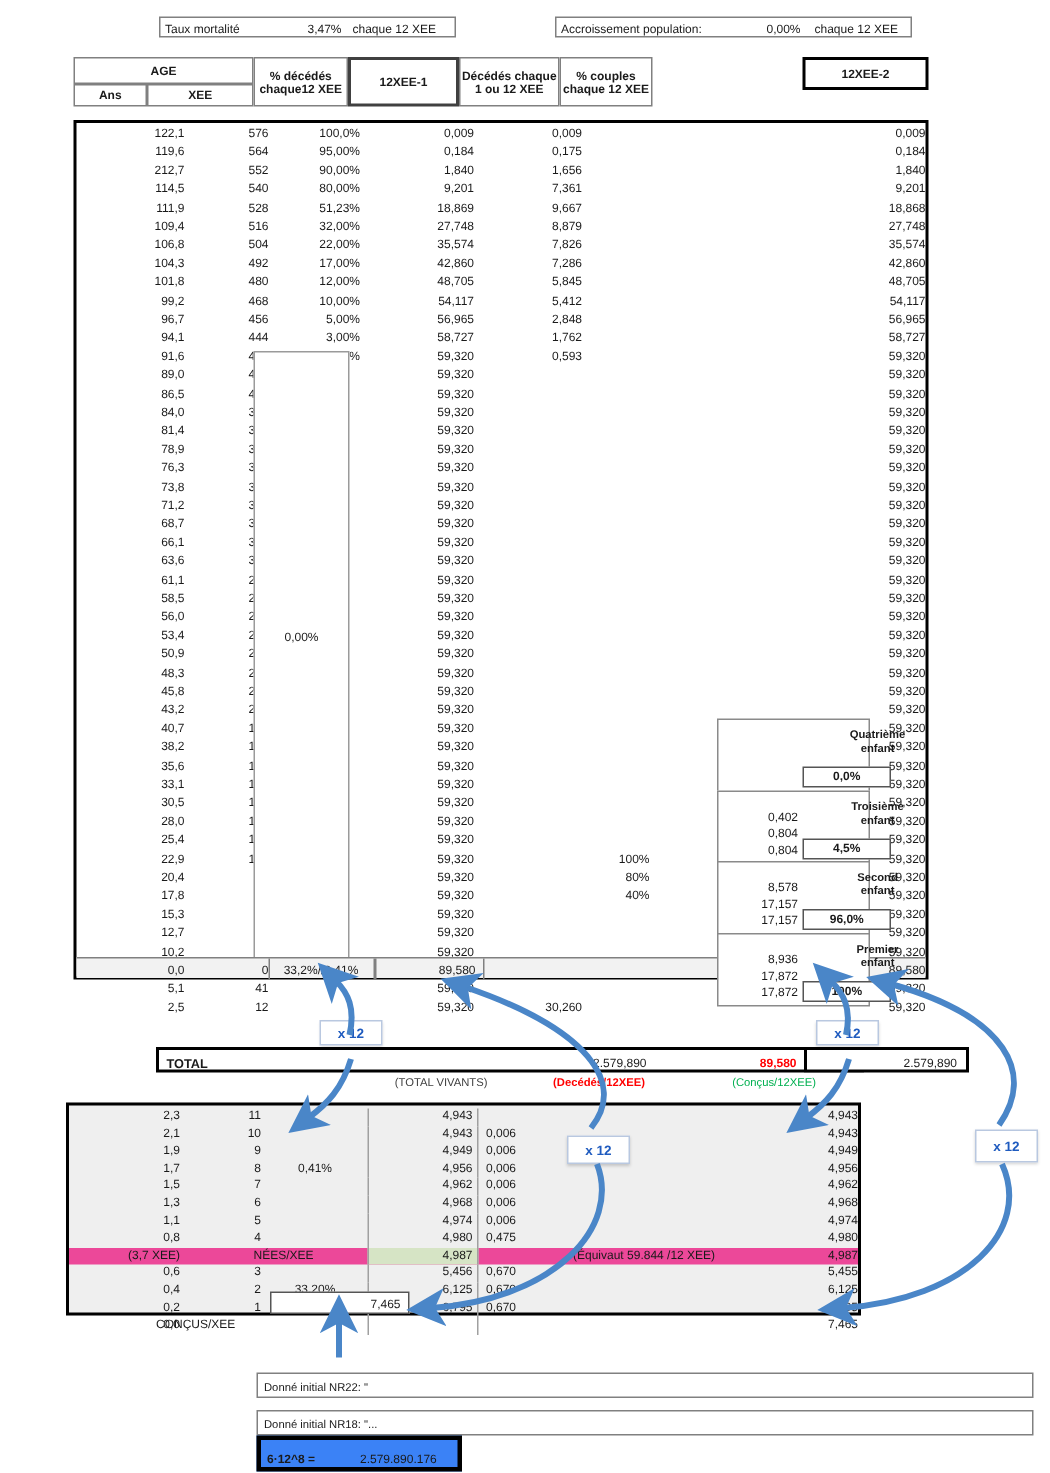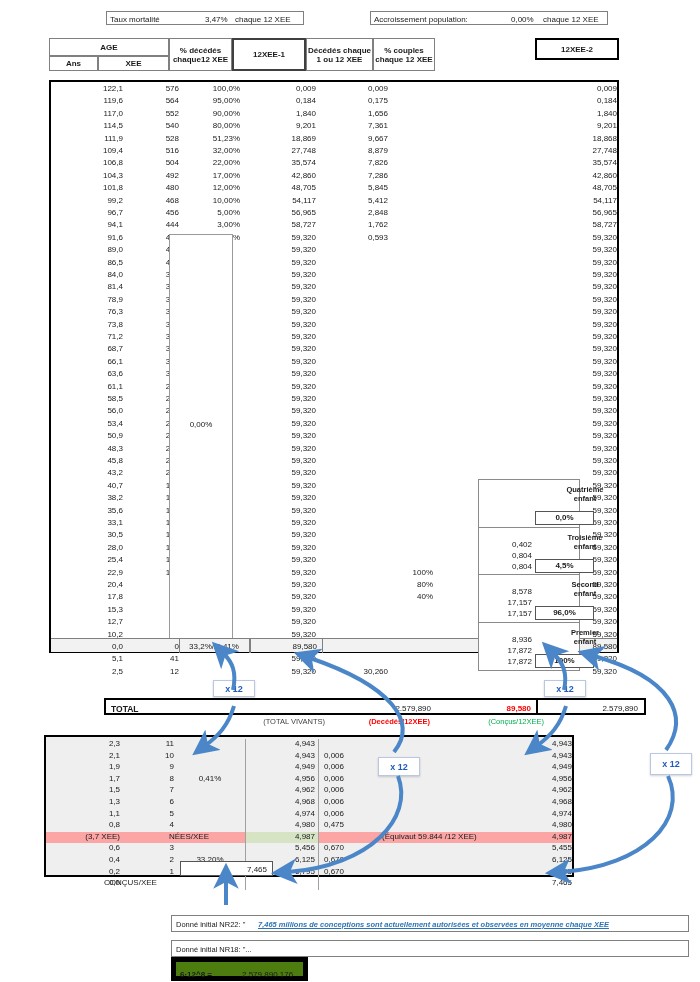--- a/index.html
+++ b/index.html
@@ -74,38 +74,38 @@
 
   
   #low-table{left:44px;top:735px;width:530px;height:142px;border:2px solid #000;background:#efefef;}
   .lrow{position:absolute;left:0;width:526px;height:11.6px;}
   .l-ans{position:absolute;left:4px;width:70px;text-align:right;}
   .l-xee{position:absolute;left:80px;width:48px;text-align:right;}
   .l-pct{position:absolute;left:134px;width:60px;text-align:center;}
   .l-val{position:absolute;left:205px;width:64px;text-align:right;}
   .l-d12{position:absolute;left:278px;width:62px;}
   .l-right{position:absolute;left:400px;width:126px;text-align:right;}
-  .green-row{background:#fca5a5;}
+  .green-row{background:#ec4899;}
   .l-vcell{position:absolute;left:199px;width:72px;height:11.6px;border-left:1px solid #a0a0a0;border-right:1px solid #a0a0a0;}
   #concus-box{left:180px;top:861px;width:93px;height:15px;border:1px solid #555;background:#fff;}
   #concus-box .v{position:absolute;right:5px;top:3px;}
 
   
   .x12{position:absolute;border:1px solid #b9c8e0;background:#fff;color:#1f5bbf;
        font-weight:bold;font-size:9px;display:flex;align-items:center;justify-content:center;
        box-shadow:0 1px 2px rgba(0,0,0,.18);}
   #x12-a{left:213px;top:680px;width:42px;height:17px;}
   #x12-b{left:378px;top:757px;width:42px;height:19px;}
   #x12-c{left:544px;top:680px;width:42px;height:17px;}
   #x12-d{left:650px;top:753px;width:42px;height:22px;}
 
   
   #note1{left:171px;top:915px;width:518px;height:17px;}
   #note2{left:171px;top:940px;width:518px;height:17px;}
-  #note3{left:171px;top:957px;width:137px;height:24px;border:5px solid #000000;background:#4d7c0f;}
+  #note3{left:171px;top:957px;width:137px;height:24px;border:3px solid #000000;background:#3b82f6;}
   .nlbl{position:absolute;left:4px;top:4px;font-size:7.5px;}
   .nital{position:absolute;top:4px;font-size:7.5px;font-style:italic;font-weight:bold;color:#2e74b5;text-decoration:underline;}
   #note3 .k{position:absolute;left:4px;top:8px;font-weight:bold;font-size:8px;}
   #note3 .v{position:absolute;left:66px;top:8px;font-size:8px;}
 
   svg.arrows{position:absolute;left:0;top:0;width:700px;height:982px;pointer-events:none;}
 </style>
 </head>
 <body>
 
@@ -153,21 +153,21 @@
       <div class="mrow" style="top: 14.4px;">
         <span class="c-ans">119,6</span>
         <span class="c-xee">564</span>
         <span class="c-pct">95,00%</span>
         <span class="c-dec">0,184</span>
         <span class="c-d12">0,175</span>
         <span class="c-cpl"></span>
         <span class="c-right">0,184</span>
       </div>
       <div class="mrow" style="top: 26.8px;">
-        <span class="c-ans">117,0</span>
+        <span class="c-ans">212,7</span>
         <span class="c-xee">552</span>
         <span class="c-pct">90,00%</span>
         <span class="c-dec">1,840</span>
         <span class="c-d12">1,656</span>
         <span class="c-cpl"></span>
         <span class="c-right">1,840</span>
       </div>
       <div class="mrow" style="top: 39.2px;">
         <span class="c-ans">114,5</span>
         <span class="c-xee">540</span>
@@ -785,21 +785,20 @@
     <path d="M564,690 C568,672 562,662 554,654"></path>
     <path d="M566,706 C560,726 550,736 538,745"></path>
     <path d="M666,750 C690,716 672,678 594,656"></path>
     <path d="M668,776 C688,820 644,866 562,872"></path>
     <path d="M226,905 L226,880"></path>
   </g>
 </svg>
 
 <div class="abs bx" id="note1">
   <span class="nlbl">Donné initial NR22: "</span>
-  <span class="nital" style="left:86px">7,465 millions de conceptions sont actuellement autorisées et observées en moyenne chaque XEE</span>
 </div>
 <div class="abs bx" id="note2">
   <span class="nlbl">Donné initial NR18: "...</span>
 </div>
 <div class="abs" id="note3">
   <span class="k">6·12^8 =</span>
   <span class="v">2.579.890.176</span>
 </div>
 
 </body></html>

